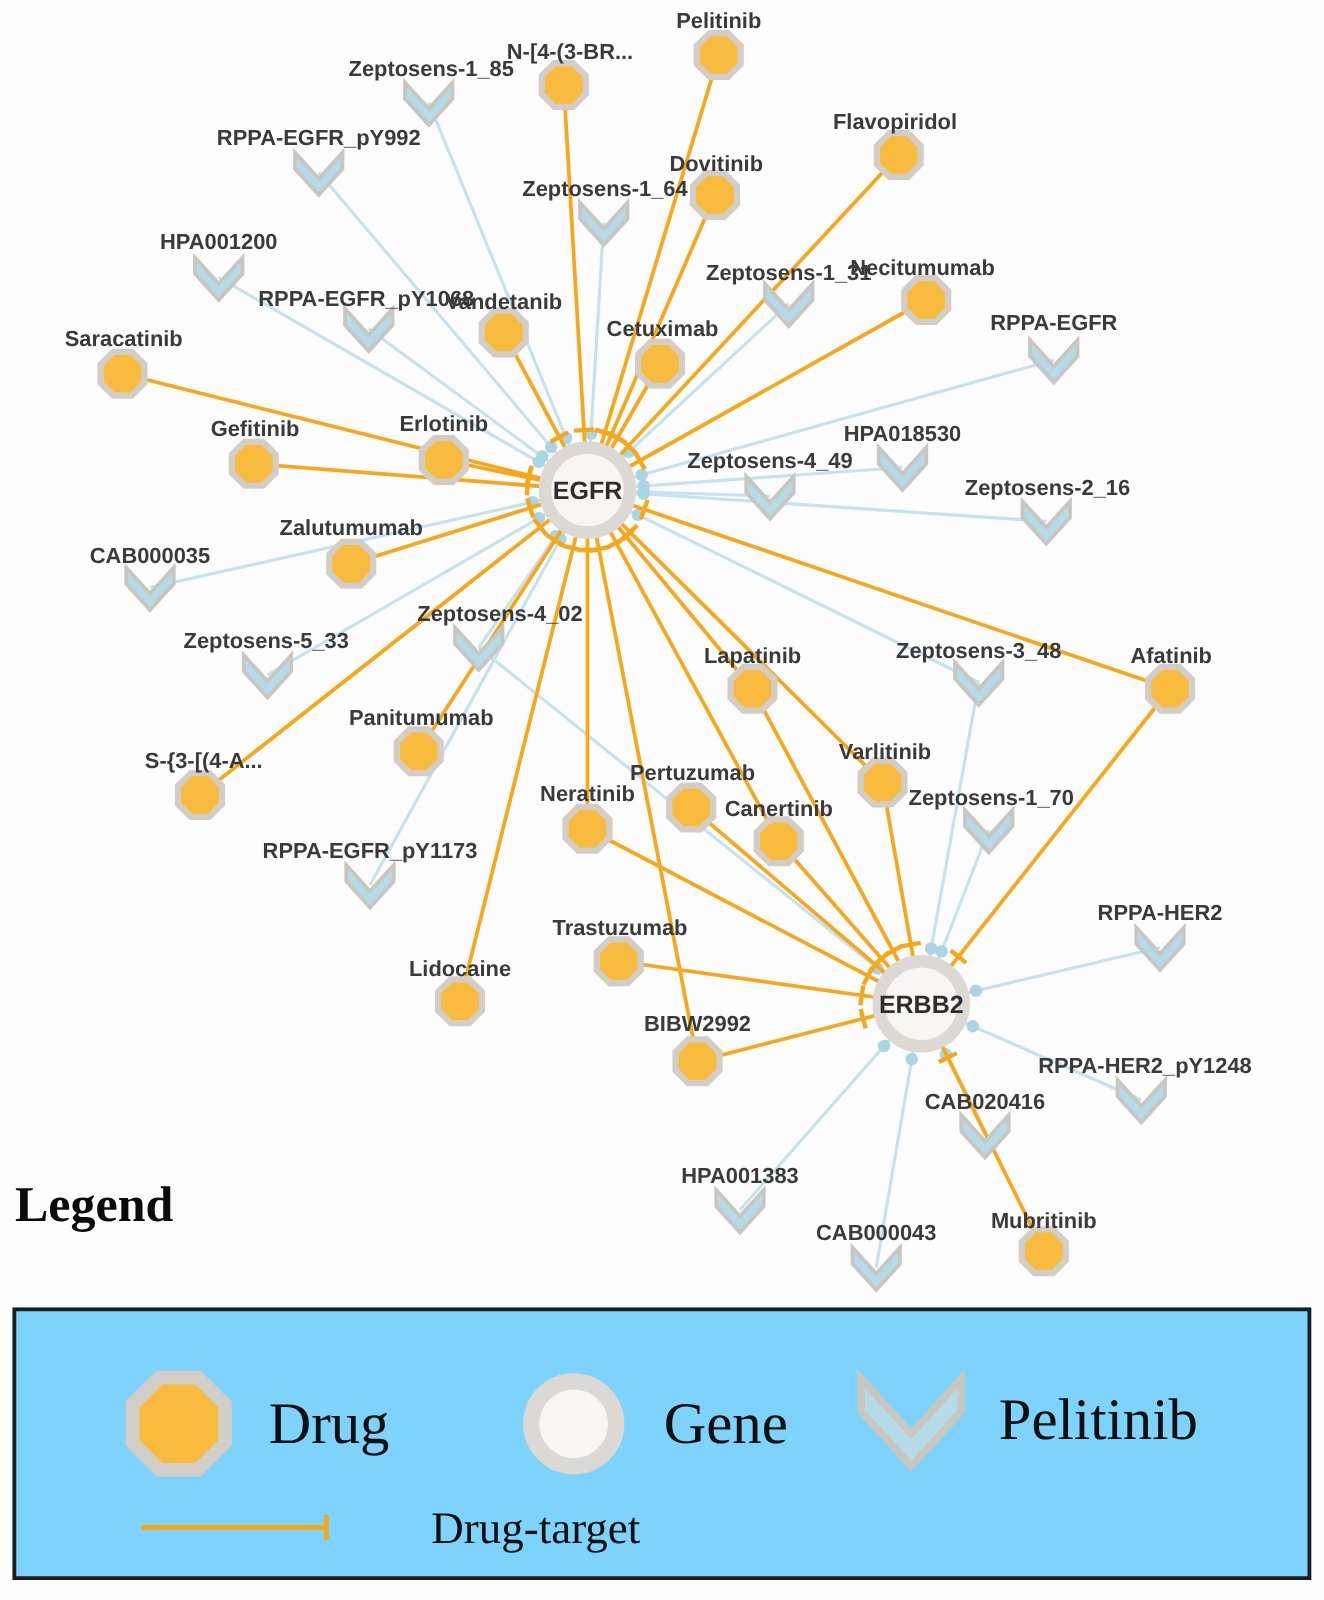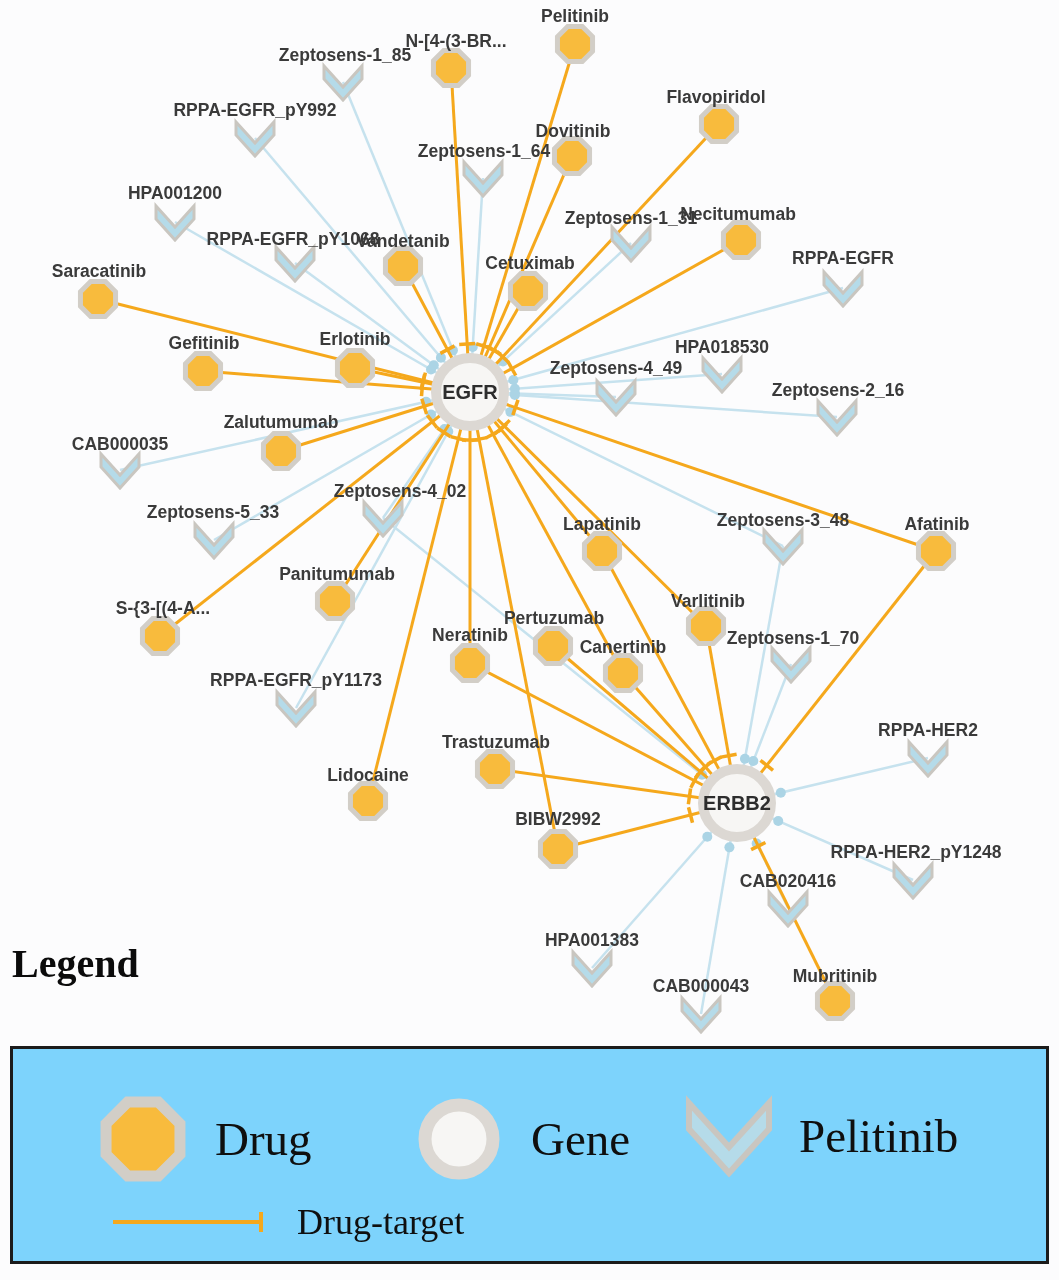--- a/index.html
+++ b/index.html
@@ -10,21 +10,21 @@
   .legend-title{position:absolute;left:12px;top:940px;
     font-family:"Liberation Serif",serif;font-weight:bold;font-size:40px;color:#0b0b0b;}
   .legend-box{position:absolute;left:10px;top:1046px;width:1033px;height:212px;
     border:3px solid #1b1b1b;background:#7dd3fc;}
   .legend-item{position:absolute;display:flex;align-items:center;}
   .legend-item.row1 span{font-family:"Liberation Serif",serif;font-size:47px;color:#0f0f0f;margin-left:22px;}
   .legend-item.row2 span{font-family:"Liberation Serif",serif;font-size:36px;color:#0f0f0f;margin-left:26px;}
   .li-drug{left:80px;top:40px;}
   .li-gene{left:396px;top:40px;justify-content:flex-end;}
   .li-antibody{left:668px;top:44px;}
-  .li-drug-target{left:96px;top:152px;}
+  .li-drug-target{left:96px;top:152px;gap:48px;}
   .li-antibody-target{left:548px;top:152px;}
 </style>
 </head>
 <body>
 
 <div class="stage">
 
   <svg id="net" width="1059" height="1280" viewBox="0 0 1059 1280">
       <line x1="470" y1="392" x2="343" y2="82" stroke="#C6E2EE" stroke-width="2.5"></line>
       <circle cx="452.94060252609427" cy="350.3589510479467" r="5" fill="#ABD4E5"></circle>

